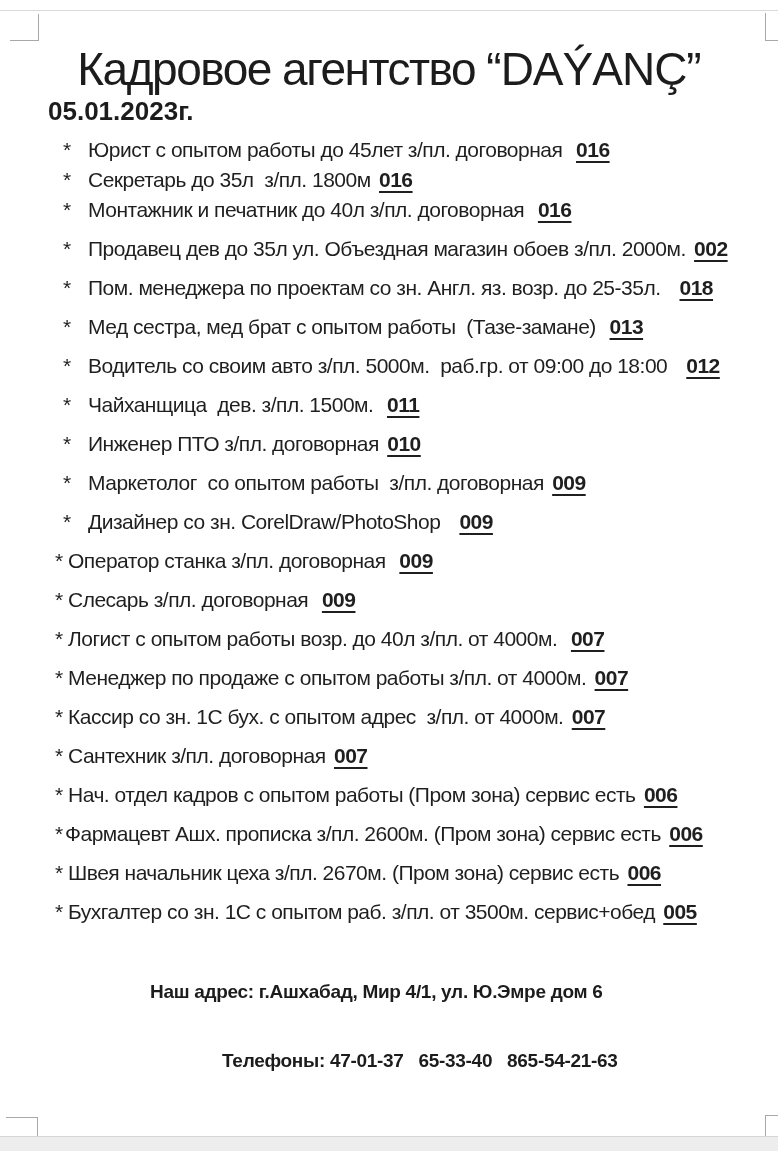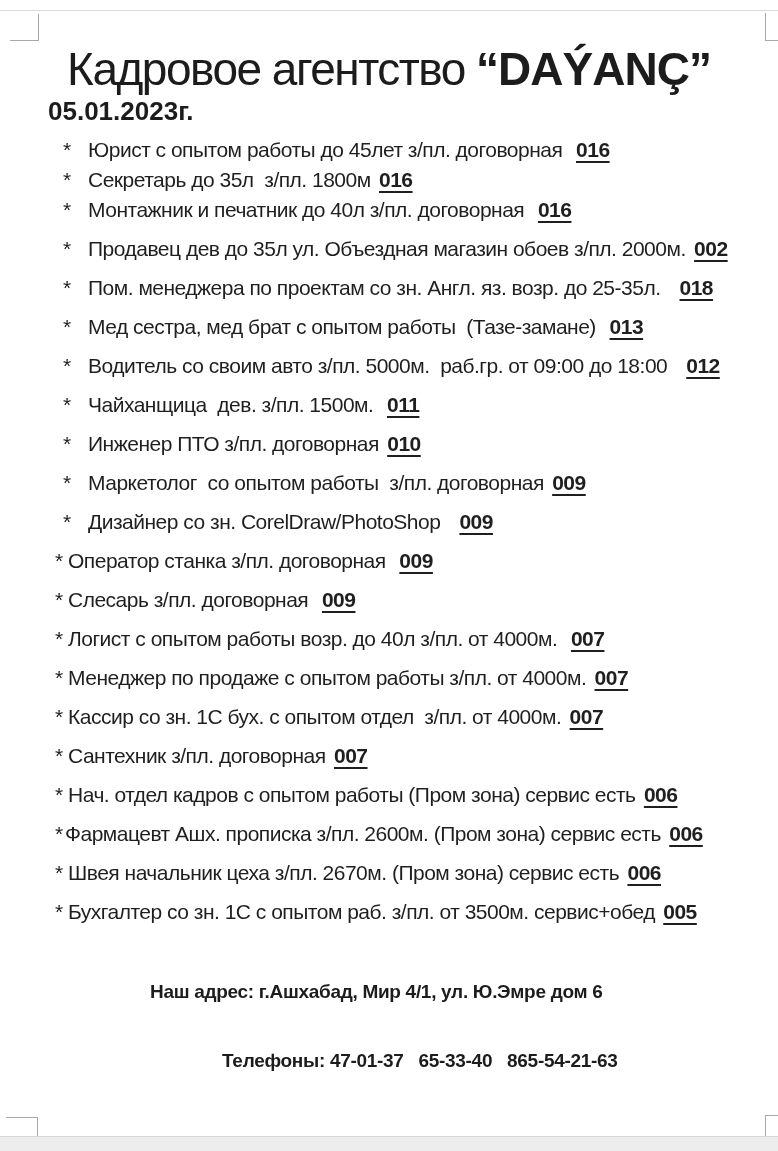--- a/index.html
+++ b/index.html
@@ -25,21 +25,21 @@
   .content{position:absolute;top:0;left:0;width:778px;padding:0 0 0 48px;box-sizing:border-box;}
 
   .title{
     margin:42px 48px 0 0;
     text-align:center;
     font-size:46px;line-height:54px;
     letter-spacing:-1.5px;
     font-weight:normal;
     white-space:nowrap;
   }
-  .title .brand{font-weight:bold;letter-spacing:-1px;}
+  .title .brand{font-weight:normal;letter-spacing:-1px;}
   .date{
     margin:0 48px 0 0;
     text-align:left;
     font-size:26px;line-height:30px;
     font-weight:bold;
   }
 
   .list{margin-top:12px;}
   .item{
     font-size:21px;line-height:24px;
@@ -90,21 +90,21 @@
         <div class="item ind-wide"><span class="star">*</span><span class="txt">Мед сестра, мед брат с опытом работы  (Тазе-замане) </span> <span class="code">013</span></div>
         <div class="item ind-wide"><span class="star">*</span><span class="txt">Водитель со своим авто з/пл. 5000м.  раб.гр. от 09:00 до 18:00  </span> <span class="code">012</span></div>
         <div class="item ind-wide"><span class="star">*</span><span class="txt">Чайханщица  дев. з/пл. 1500м. </span> <span class="code">011</span></div>
         <div class="item ind-wide"><span class="star">*</span><span class="txt">Инженер ПТО з/пл. договорная</span> <span class="code">010</span></div>
         <div class="item ind-wide"><span class="star">*</span><span class="txt">Маркетолог  со опытом работы  з/пл. договорная</span> <span class="code">009</span></div>
         <div class="item ind-wide"><span class="star">*</span><span class="txt">Дизайнер со зн. CorelDraw/PhotoShop  </span> <span class="code">009</span></div>
         <div class="item ind-narrow"><span class="star">*</span><span class="txt">Оператор станка з/пл. договорная </span> <span class="code">009</span></div>
         <div class="item ind-narrow"><span class="star">*</span><span class="txt">Слесарь з/пл. договорная </span> <span class="code">009</span></div>
         <div class="item ind-narrow"><span class="star">*</span><span class="txt">Логист с опытом работы возр. до 40л з/пл. от 4000м. </span> <span class="code">007</span></div>
         <div class="item ind-narrow"><span class="star">*</span><span class="txt">Менеджер по продаже с опытом работы з/пл. от 4000м.</span> <span class="code">007</span></div>
-        <div class="item ind-narrow"><span class="star">*</span><span class="txt">Кассир со зн. 1С бух. с опытом отдел  з/пл. от 4000м.</span> <span class="code">007</span></div>
+        <div class="item ind-narrow"><span class="star">*</span><span class="txt">Кассир со зн. 1С бух. с опытом адрес  з/пл. от 4000м.</span> <span class="code">007</span></div>
         <div class="item ind-narrow"><span class="star">*</span><span class="txt">Сантехник з/пл. договорная</span> <span class="code">007</span></div>
         <div class="item ind-narrow"><span class="star">*</span><span class="txt">Нач. отдел кадров с опытом работы (Пром зона) сервис есть</span> <span class="code">006</span></div>
         <div class="item ind-narrow nospace"><span class="star">*</span><span class="txt">Фармацевт Ашх. прописка з/пл. 2600м. (Пром зона) сервис есть</span> <span class="code">006</span></div>
         <div class="item ind-narrow"><span class="star">*</span><span class="txt">Швея начальник цеха з/пл. 2670м. (Пром зона) сервис есть</span> <span class="code">006</span></div>
         <div class="item ind-narrow"><span class="star">*</span><span class="txt">Бухгалтер со зн. 1С с опытом раб. з/пл. от 3500м. сервис+обед</span> <span class="code">005</span></div>
       </div>
 
     <div class="footer">
       <div class="f-address">Наш адрес: г.Ашхабад, Мир 4/1, ул. Ю.Эмре дом 6</div>
       <div class="f-phones">Телефоны: 47-01-37   65-33-40   865-54-21-63</div>

